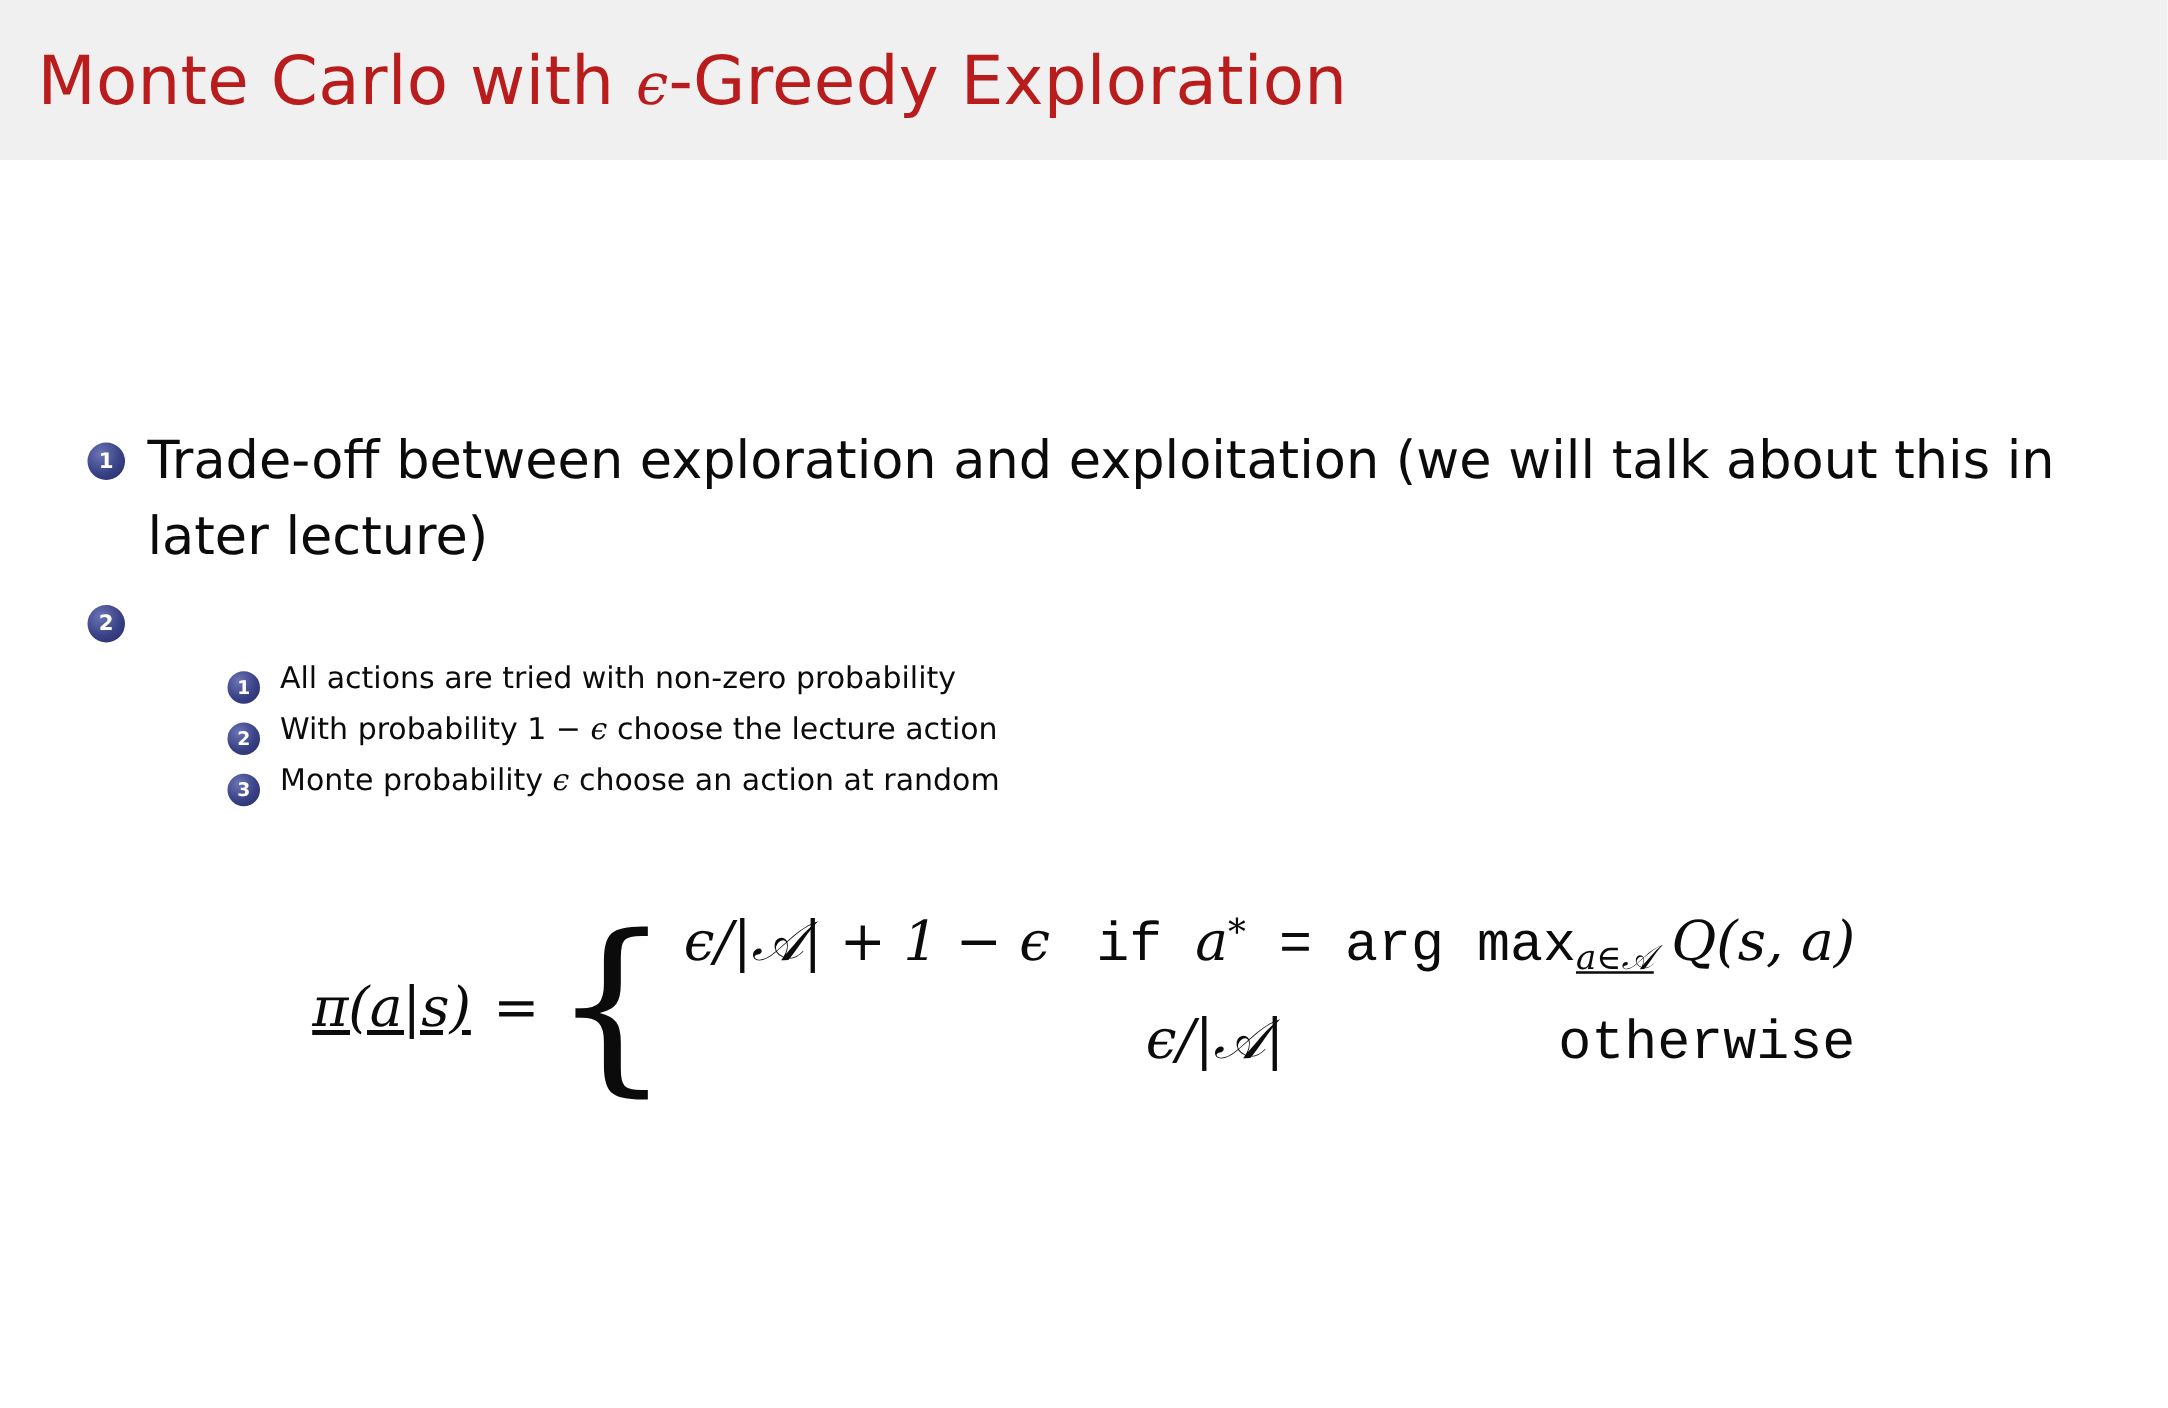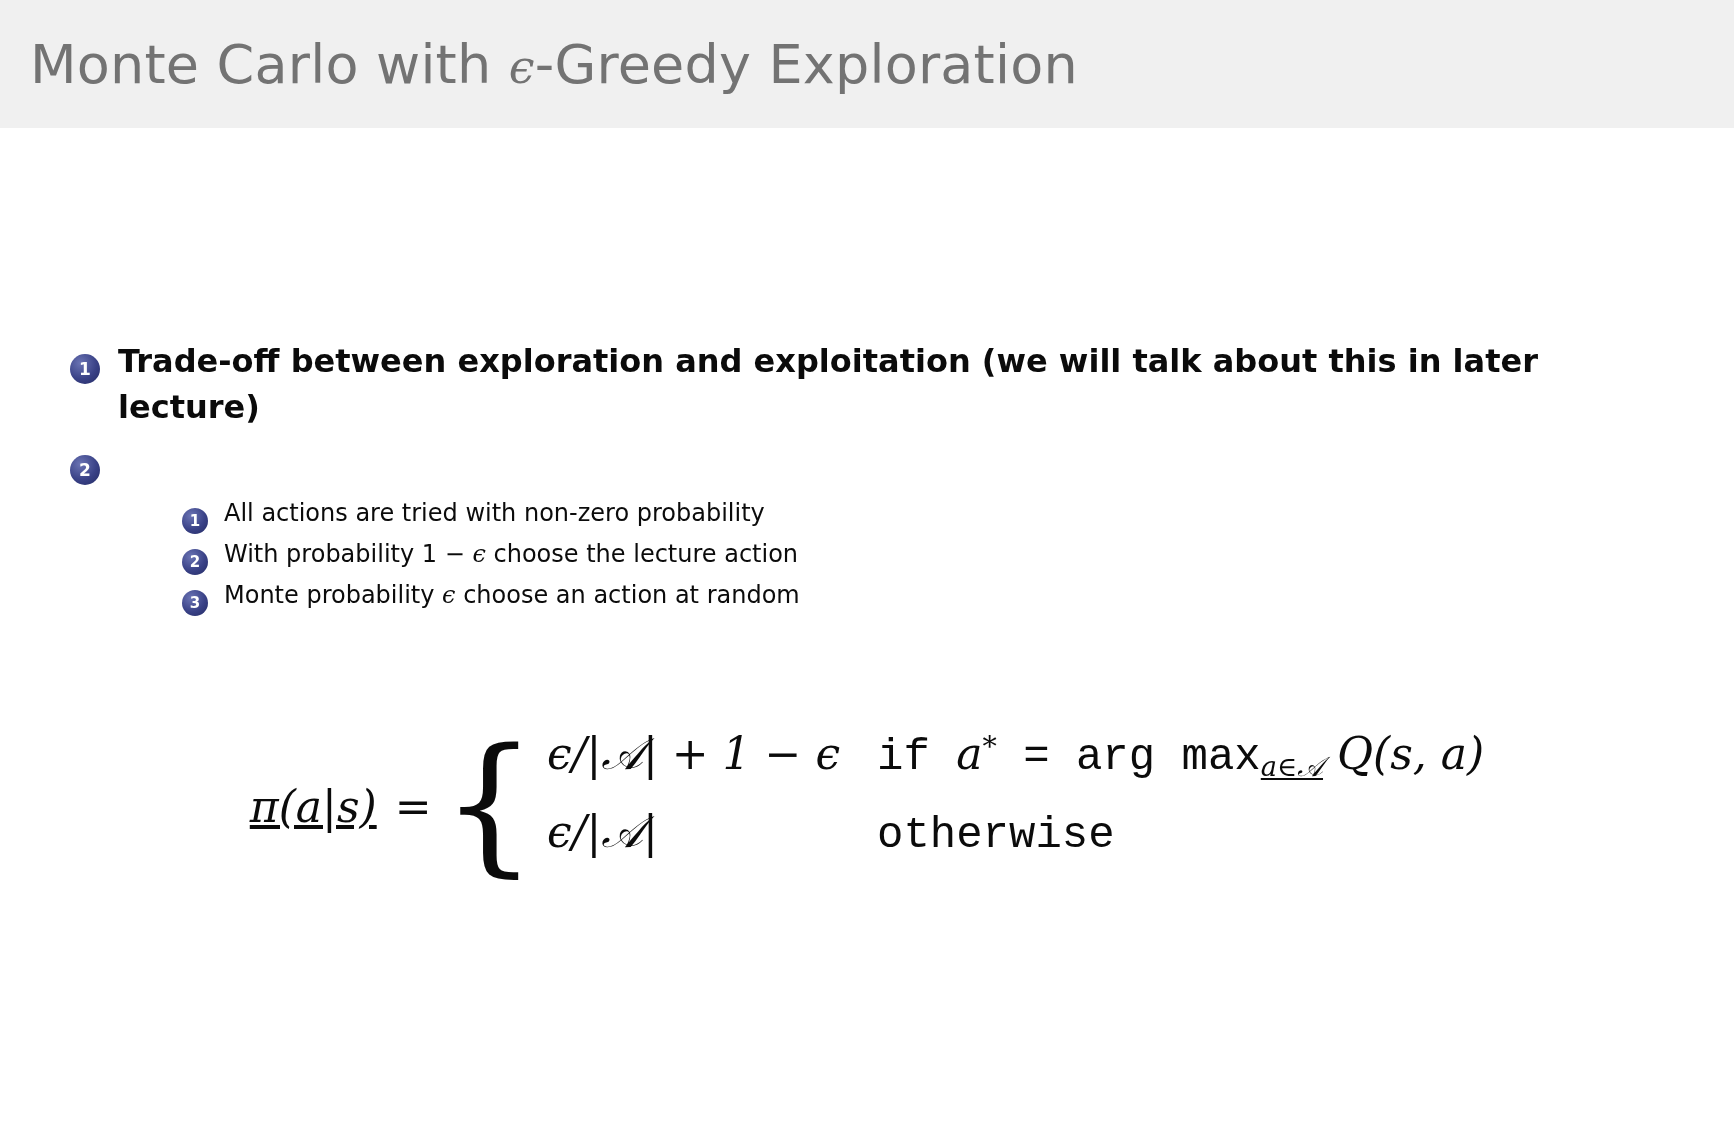--- a/index.html
+++ b/index.html
@@ -26,21 +26,21 @@
     width: 1734px;
     height: 128px;
     background: #f0f0f0;
     display: flex;
     align-items: center;
   }
   .title-text {
     font-family: "DejaVu Sans", sans-serif;
     font-size: 54px;
     font-weight: 400;
-    color: #737373;
+    color: #b91c1c;
     letter-spacing: 0.2px;
     padding-left: 30px;
     white-space: nowrap;
   }
   .title-text .eps {
     font-family: "DejaVu Serif", serif;
     font-style: italic;
     font-size: 46px;
   }
   .content {
@@ -83,24 +83,23 @@
   }
   .num-l2 {
     width: 26px;
     height: 26px;
     line-height: 26px;
     font-size: 15px;
     margin-top: 13px;
     margin-right: 16px;
   }
   .text-l1 {
-    font-size: 32px;
+    font-size: 42px;
     line-height: 1.45;
     max-width: 1550px;
-    font-weight: bold;
   }
   .list-l2 {
     margin-top: 10px;
     margin-left: 112px;
   }
   .item-l2 {
     display: flex;
     align-items: flex-start;
     margin-bottom: 2px;
   }
@@ -142,20 +141,21 @@
     line-height: 0.72;
     font-family: "DejaVu Serif", serif;
     transform: translateY(-2px);
     margin-right: 10px;
     font-weight: 300;
   }
   .cases {
     display: flex;
     flex-direction: column;
     justify-content: center;
+    align-items: flex-end;
   }
   .case-row {
     display: flex;
     align-items: baseline;
     height: 78px;
   }
   .case-val {
     width: 330px;
     white-space: nowrap;
   }

